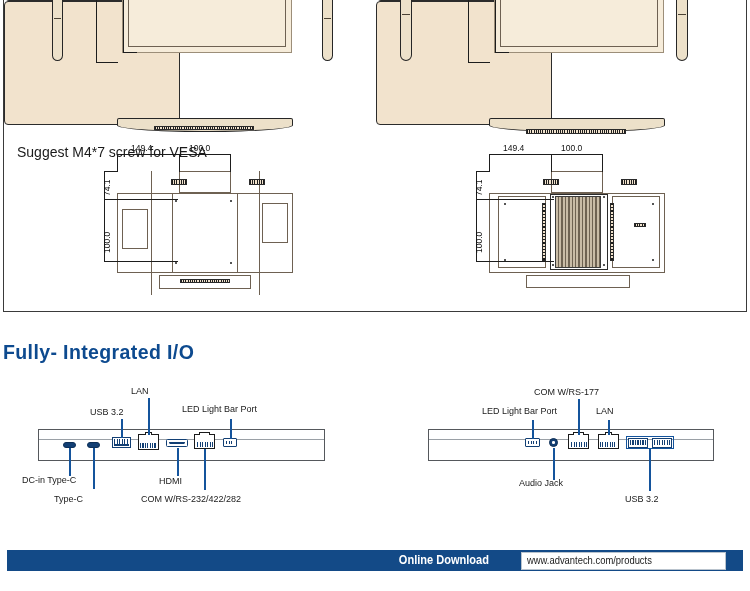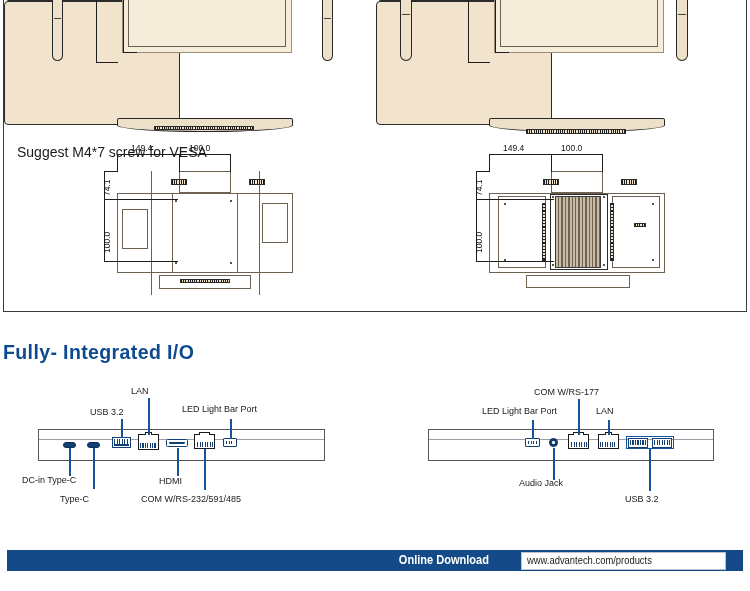--- a/index.html
+++ b/index.html
@@ -306,23 +306,23 @@
 <div class="lead" style="left:121px;top:419px;height:19px;"></div>
 <div class="lead" style="left:148px;top:398px;height:37px;"></div>
 <div class="lead" style="left:177px;top:448px;height:28px;"></div>
 <div class="lead" style="left:204px;top:449px;height:41px;"></div>
 <div class="lead" style="left:230px;top:419px;height:20px;"></div>
 
 <div class="io-label" style="left:131px;top:386px;">LAN</div>
 <div class="io-label" style="left:90px;top:407px;">USB 3.2</div>
 <div class="io-label" style="left:182px;top:404px;">LED Light Bar Port</div>
 <div class="io-label" style="left:22px;top:475px;">DC-in Type-C</div>
-<div class="io-label" style="left:60px;top:494px;">Type-C</div>
+<div class="io-label" style="left:54px;top:494px;">Type-C</div>
 <div class="io-label" style="left:159px;top:476px;">HDMI</div>
-<div class="io-label" style="left:141px;top:494px;">COM W/RS-232/591/485</div>
+<div class="io-label" style="left:141px;top:494px;">COM W/RS-232/422/282</div>
 
 <div class="io-panel" style="left:428px;top:429px;width:286px;height:32px;">
   <div class="io-inner-line" style="top:9px;"></div>
 </div>
 
 <div class="conn ledbar" style="left:525px;top:438px;width:15px;height:9px;"></div>
 <div class="conn audio" style="left:549px;top:438px;width:9px;height:9px;"></div>
 <div class="conn com-db9" style="left:568px;top:434px;width:21px;height:15px;">
   <div class="tab"></div>
     <div class="pins"></div>

